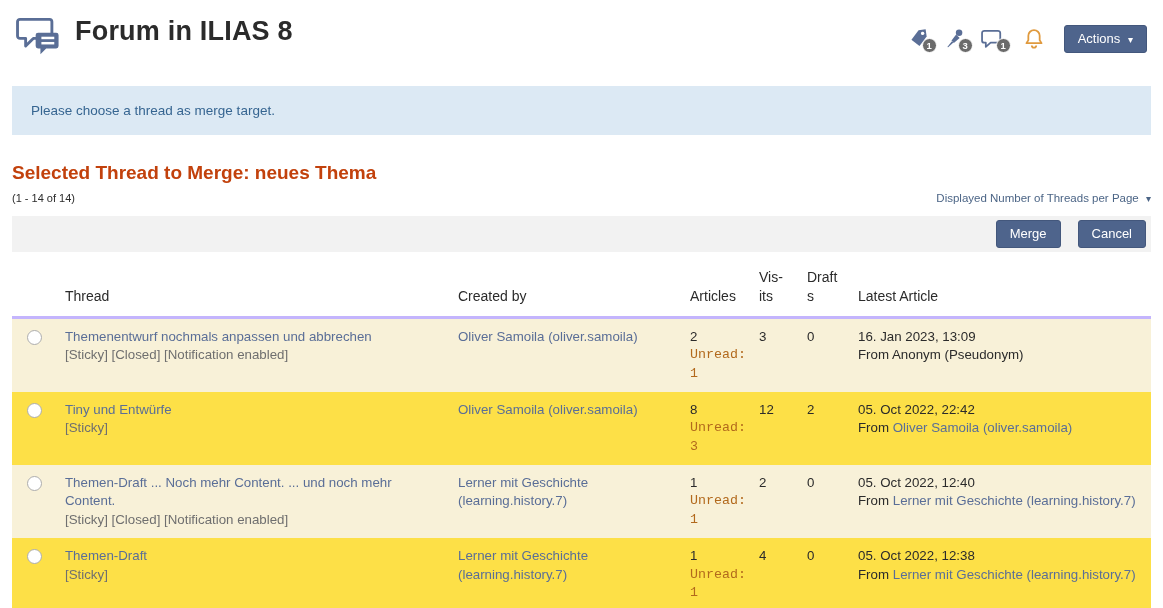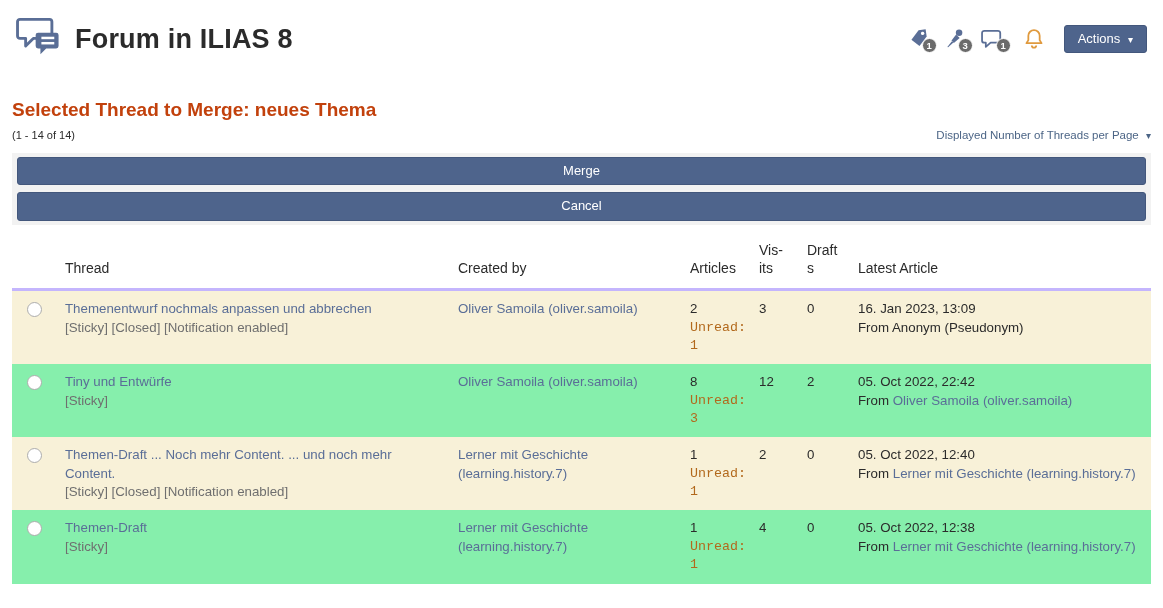--- a/index.html
+++ b/index.html
@@ -2,21 +2,21 @@
 <html lang="en"><head>
 <meta charset="utf-8">
 <style>
   * { box-sizing: border-box; }
   html,body { margin:0; padding:0; background:#fff; }
   body { font-family: "Liberation Sans","DejaVu Sans",sans-serif; color:#2b2b2b; }
   .page { width:1163px; padding:0 12px; background:#fff; }
 
   
   .hdr { display:flex; justify-content:space-between; align-items:center; padding:16px 4px 10px 4px; }
-  .hdr-left { display:flex; align-items:center; }
+  .hdr-left { display:flex; }
   .hdr-title { font-size:27px; font-weight:bold; color:#2b2b2b; margin:0 0 0 13px; letter-spacing:.2px; }
   .hdr-right { display:flex; align-items:center; }
   .hicon { position:relative; display:inline-flex; margin-left:15px; cursor:pointer; }
   .hicon svg { display:block; }
   .badge { position:absolute; right:-7px; bottom:-4px; background:#6b6b6b; color:#fff;
            border-radius:50%; width:15px; height:15px; font-size:9.5px; font-weight:bold;
            display:flex; align-items:center; justify-content:center; border:1.5px solid #fff; }
   .bell { margin-left:20px; }
   .btn { background:#4e648c; color:#fff; border:1px solid #43577c; border-radius:3px;
          padding:6px 13px; font-size:13px; font-family:inherit; cursor:pointer; line-height:1.1; }
@@ -31,29 +31,29 @@
   
   .info-box { background:#dce9f4; color:#366591; padding:17px 19px; font-size:13.5px; margin-top:14px; }
 
   
   .sec-title { font-size:19px; font-weight:bold; color:#c2410c; margin:27px 0 8px 0; }
   .range-row { display:flex; justify-content:space-between; align-items:flex-end;gap:12px; }
   .range { font-size:11px; color:#2b2b2b; }
   .per-page { font-size:11.5px; color:#4c6586; cursor:pointer; text-decoration:none; }
 
   
-  .toolbar { display:flex; justify-content:flex-end; gap:7px; background:#f2f2f2; padding:4px 5px; margin-top:12px;flex-direction:column; }
+  .toolbar { display:flex; justify-content:flex-end; gap:17px; background:#f2f2f2; padding:4px 5px; margin-top:12px; }
 
   
   table { width:100%; border-collapse:collapse; table-layout:fixed; margin-top:2px; font-size:13.3px; }
   th { vertical-align:bottom; text-align:left; font-weight:normal; font-size:14px; color:#2b2b2b;
        padding:14px 8px 10px 8px; border-bottom:3px solid #c4b5fd; line-height:1.35; }
   td { vertical-align:top; padding:9px 8px; line-height:1.38; }
   tr.tone-light td { background:#f8f1d8; }
-  tr.tone-dark  td { background:#86efac; }
+  tr.tone-dark  td { background:#fde047; }
   .c-radio { text-align:center; }
   .radio { display:inline-block; width:15px; height:15px; border-radius:50%;
            border:1px solid #adadad; background:#fff; margin-top:2px; cursor:pointer; }
   .link { color:#5a6e97; text-decoration:none; cursor:pointer; }
   .flags { color:#6f6f6f; }
   .unread { color:#b2691c;font-family:Liberation Mono, monospace; }
 </style>
 </head>
 <body>
 
@@ -102,20 +102,23 @@
         </svg>
       </span>
       <button class="btn actions-btn">
         <span>Actions</span>
         <span class="caret">▾</span>
       </button>
     </div>
   </header>
 
 
+  <div class="info-box">
+    <span>Please choose a thread as merge target.</span>
+  </div>
 
   <h2 class="sec-title">Selected Thread to Merge: neues Thema</h2>
   <div class="range-row">
     <span class="range">(1 - 14 of 14)</span>
     <a class="per-page">
       <span>Displayed Number of Threads per Page</span>
       <span class="caret">▾</span>
     </a>
   </div>
 

